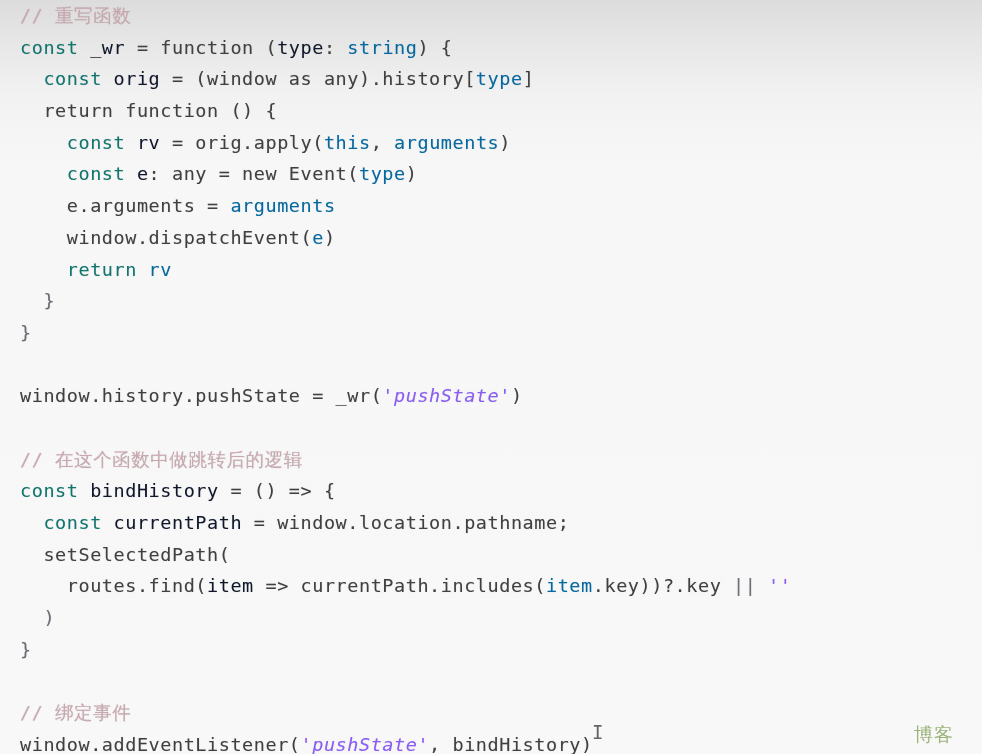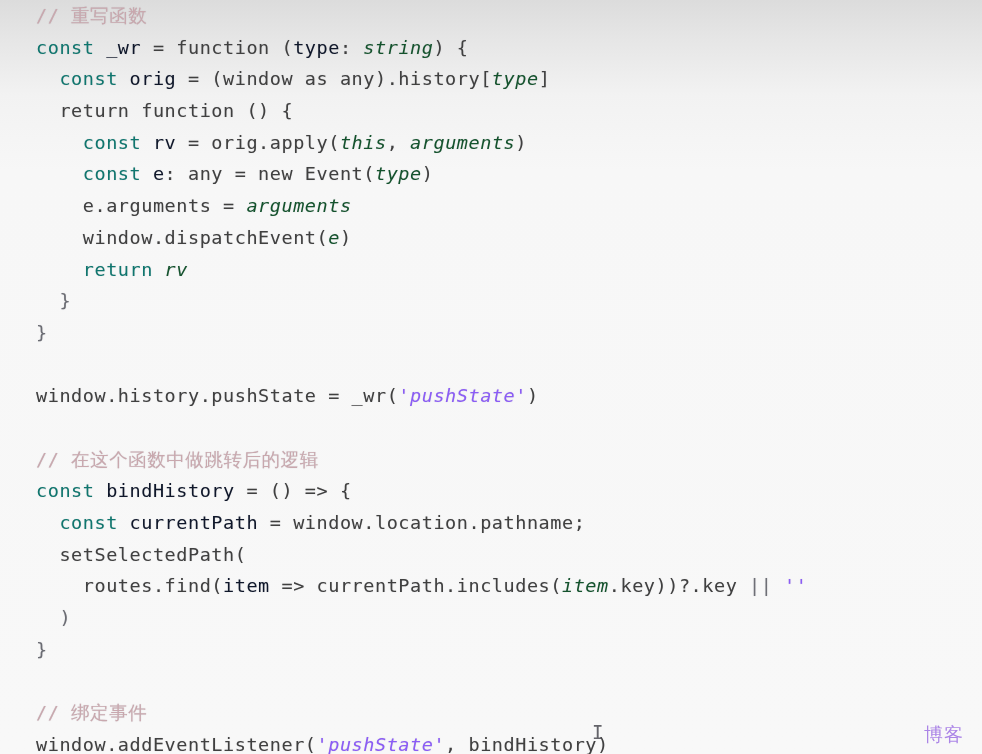--- a/index.html
+++ b/index.html
@@ -43,32 +43,31 @@
     padding: 0;
     font-size: 18.5px;
     line-height: 31.7px;
     letter-spacing: 0.55px;
     white-space: pre;
     -webkit-font-smoothing: antialiased;
   }
 
   .line {
     height: 31.7px;
-    padding-left: 8px;
+    padding-left: 20px;
     white-space: pre;
-    margin-left: 28px;
   }
 
   
   .t-plain   { color: #404040; }
   .t-comment { color: #c9a8ae; }
   .t-kw      { color: #0f766e; }
   .t-decl    { color: #0f172a; }   
   .t-str     { color: #8b5cf6; font-style: italic; }   
-  .t-dim     { color: #14532d; font-style: italic; }   
+  .t-dim     { color: #0369a1; }   
   .t-punct   { color: #6b6c73; }
   .t-op      { color: #6e6f76; }
 
   
   #code {
     filter: blur(0.42px);
     text-shadow: 0 0 1.1px rgba(120,120,130,0.30);
   }
 
   
@@ -99,23 +98,23 @@
     letter-spacing: 0.4px;
     opacity: 0.92;
     user-select: none;
   }
   #watermark .wm-brand { font-weight: 400; }
   #watermark .wm-user  { font-weight: 400; }
 
   
   #wm-ghost {
     position: absolute;
-    right: 18px;
+    right: 28px;
     bottom: 6px;
-    color: #6d28d9;
+    color: #4d7c0f;
     font-family: "Liberation Sans", sans-serif;
     font-size: 19px;
     letter-spacing: 1px;
     opacity: 0.55;
     user-select: none;
   }
 </style>
 </head>
 <body>
 

